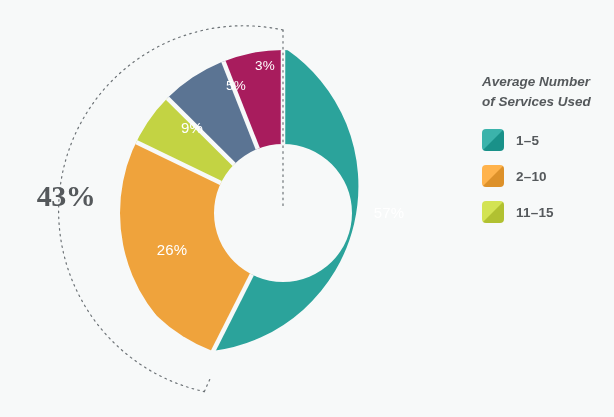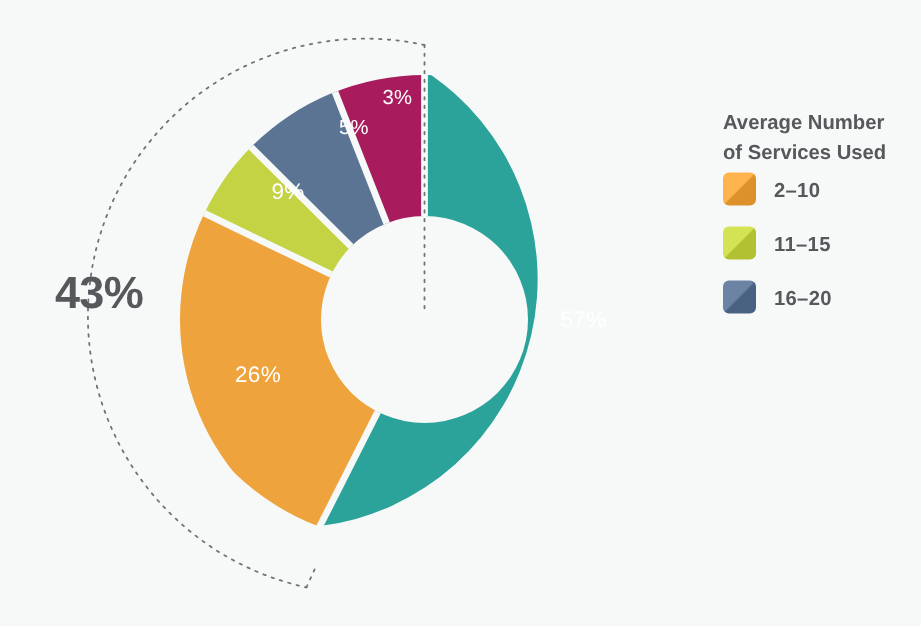--- a/index.html
+++ b/index.html
@@ -68,22 +68,23 @@
     left: 482px;
     top: 72px;
     width: 128px;
   }
   #legend-title {
     font-family: "Liberation Sans", sans-serif;
     font-size: 13.5px;
     font-weight: bold;
     color: #55595c;
     line-height: 1.45;
-    margin-bottom: 4px;
+    margin-bottom: 18px;
     white-space: pre-line;
+    font-style: italic;
   }
   .legend-item {
     display: flex;
     align-items: center;
     height: 22px;
     margin-bottom: 14px;
   }
   .legend-swatch {
     width: 22px;
     height: 22px;
@@ -152,38 +153,38 @@
         <path d="M 204.3,391.6 L 210.9,377.0"></path>
       </g>
 
       <text class="slice-label" x="389" y="214">57%</text>
       <text class="slice-label" x="172" y="251">26%</text>
       <text class="slice-label" x="192" y="129">9%</text>
       <text class="slice-label slice-label-sm" x="236" y="86">5%</text>
       <text class="slice-label slice-label-sm" x="265" y="66">3%</text>
     </svg>
 
-    <div id="callout-total" style="color: rgb(85, 89, 92);">43%</div>
+    <div id="callout-total" style="color: rgb(85, 89, 92); font-family: Liberation Serif, serif;">43%</div>
   </div>
 
   <div id="legend">
     <div id="legend-title" style="color: rgb(85, 89, 92);">Average Number
 of Services Used</div>
 
+    <div class="legend-item">
+      <span class="legend-swatch" style="background: linear-gradient(135deg, rgb(59, 179, 171) 0%, rgb(59, 179, 171) 48%, rgb(25, 145, 137) 52%, rgb(25, 145, 137) 100%);"></span>
+      <span class="legend-label">1–5</span>
+    </div>
 
     <div class="legend-item">
       <span class="legend-swatch" style="background: linear-gradient(135deg, rgb(255, 179, 76) 0%, rgb(255, 179, 76) 48%, rgb(221, 145, 42) 52%, rgb(221, 145, 42) 100%);"></span>
       <span class="legend-label">2–10</span>
     </div>
 
     <div class="legend-item">
       <span class="legend-swatch" style="background: linear-gradient(135deg, rgb(211, 227, 83) 0%, rgb(211, 227, 83) 48%, rgb(177, 193, 49) 52%, rgb(177, 193, 49) 100%);"></span>
       <span class="legend-label">11–15</span>
     </div>
 
-    <div class="legend-item">
-      <span class="legend-swatch" style="background: linear-gradient(135deg, rgb(107, 132, 163) 0%, rgb(107, 132, 163) 48%, rgb(73, 98, 129) 52%, rgb(73, 98, 129) 100%);"></span>
-      <span class="legend-label">16–20</span>
-    </div>
 
   </div>
 
 </div>
 
 </body></html>

